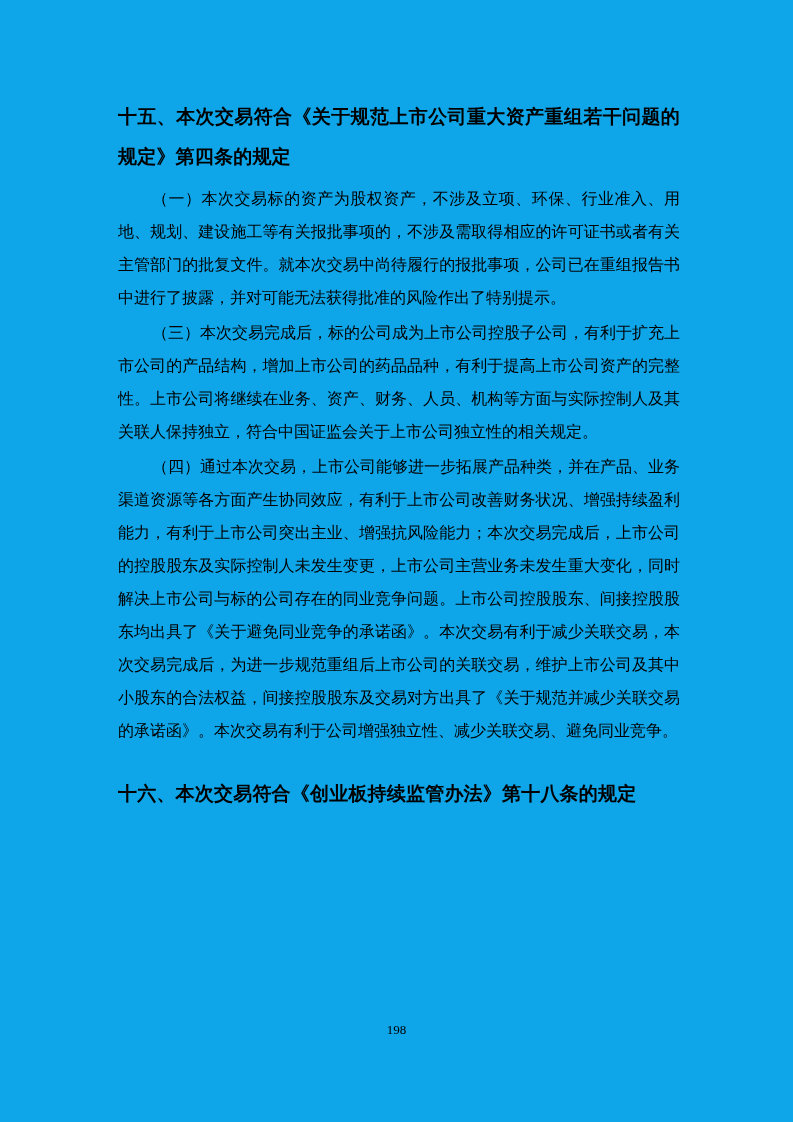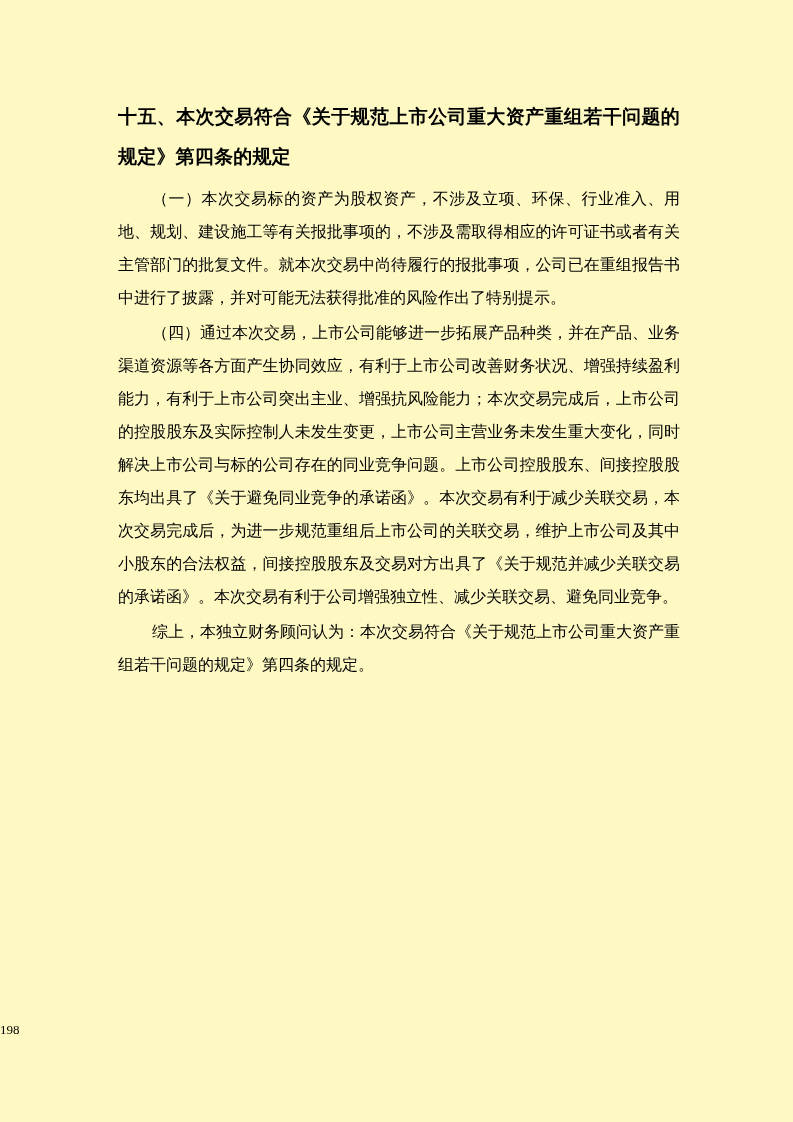--- a/index.html
+++ b/index.html
@@ -9,21 +9,21 @@
   }
   body {
     font-family: "Liberation Serif", "DejaVu Serif", serif;
     color: #000000;
   }
   .page {
     position: relative;
     width: 793px;
     height: 1122px;
     margin: 0 auto;
-    background: #fef9c3;
+    background: #0ea5e9;
     overflow: hidden;
     box-sizing: border-box;
   }
   .content {
     position: absolute;
     left: 118px;
     top: 96px;
     width: 562px;
   }
   h2.section-heading {
@@ -51,39 +51,40 @@
     margin: 0 0 2px 0;
     text-align: justify;
     text-justify: inter-ideograph;
     text-indent: 34px;
   }
   .page-number {
     position: absolute;
     left: 0;
     right: 0;
     top: 1022px;
-    text-align: left;
+    text-align: center;
     font-family: "Liberation Serif", "DejaVu Serif", serif;
     font-size: 13px;
     color: #000000;
   }
 </style>
 </head>
 <body>
 
 <div class="page">
   <div class="content">
 
     <h2 class="section-heading">十五、本次交易符合《关于规范上市公司重大资产重组若干问题的规定》第四条的规定</h2>
 
     <p class="body-para">（一）本次交易标的资产为股权资产，不涉及立项、环保、行业准入、用地、规划、建设施工等有关报批事项的，不涉及需取得相应的许可证书或者有关主管部门的批复文件。就本次交易中尚待履行的报批事项，公司已在重组报告书中进行了披露，并对可能无法获得批准的风险作出了特别提示。</p>
 
 
+    <p class="body-para">（三）本次交易完成后，标的公司成为上市公司控股子公司，有利于扩充上市公司的产品结构，增加上市公司的药品品种，有利于提高上市公司资产的完整性。上市公司将继续在业务、资产、财务、人员、机构等方面与实际控制人及其关联人保持独立，符合中国证监会关于上市公司独立性的相关规定。</p>
 
     <p class="body-para">（四）通过本次交易，上市公司能够进一步拓展产品种类，并在产品、业务渠道资源等各方面产生协同效应，有利于上市公司改善财务状况、增强持续盈利能力，有利于上市公司突出主业、增强抗风险能力；本次交易完成后，上市公司的控股股东及实际控制人未发生变更，上市公司主营业务未发生重大变化，同时解决上市公司与标的公司存在的同业竞争问题。上市公司控股股东、间接控股股东均出具了《关于避免同业竞争的承诺函》。本次交易有利于减少关联交易，本次交易完成后，为进一步规范重组后上市公司的关联交易，维护上市公司及其中小股东的合法权益，间接控股股东及交易对方出具了《关于规范并减少关联交易的承诺函》。本次交易有利于公司增强独立性、减少关联交易、避免同业竞争。</p>
 
-    <p class="body-para">综上，本独立财务顾问认为：本次交易符合《关于规范上市公司重大资产重组若干问题的规定》第四条的规定。</p>
 
+    <h2 class="section-heading-second">十六、本次交易符合《创业板持续监管办法》第十八条的规定</h2>
 
   </div>
 
   <div class="page-number">198</div>
 </div>
 
 </body></html>

